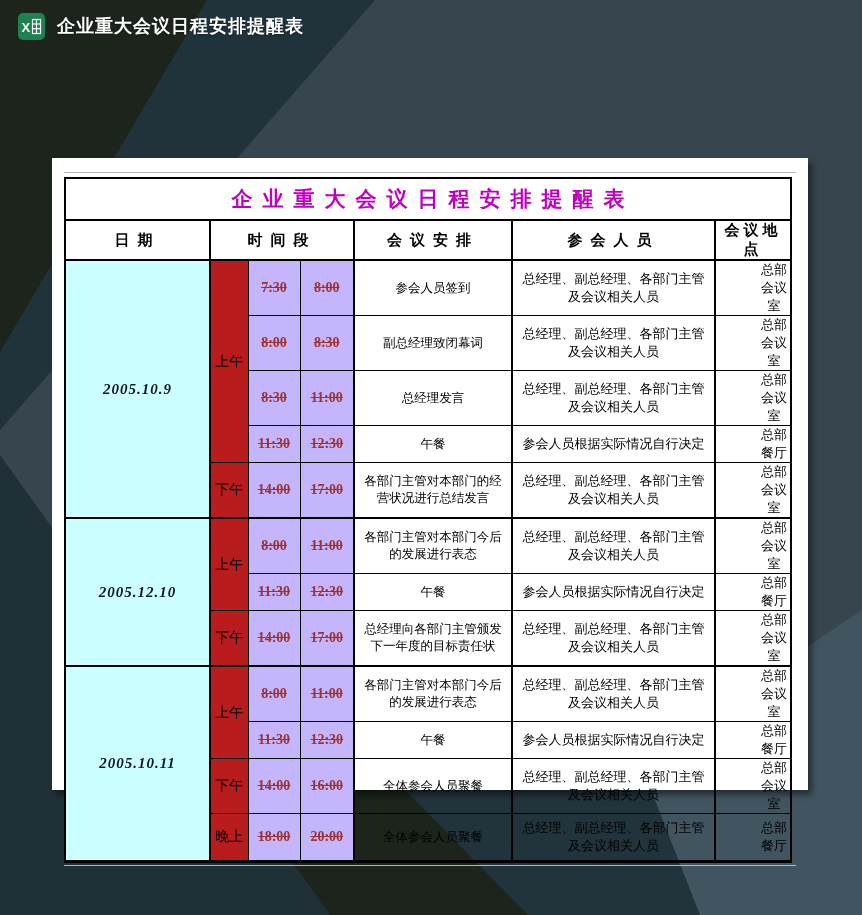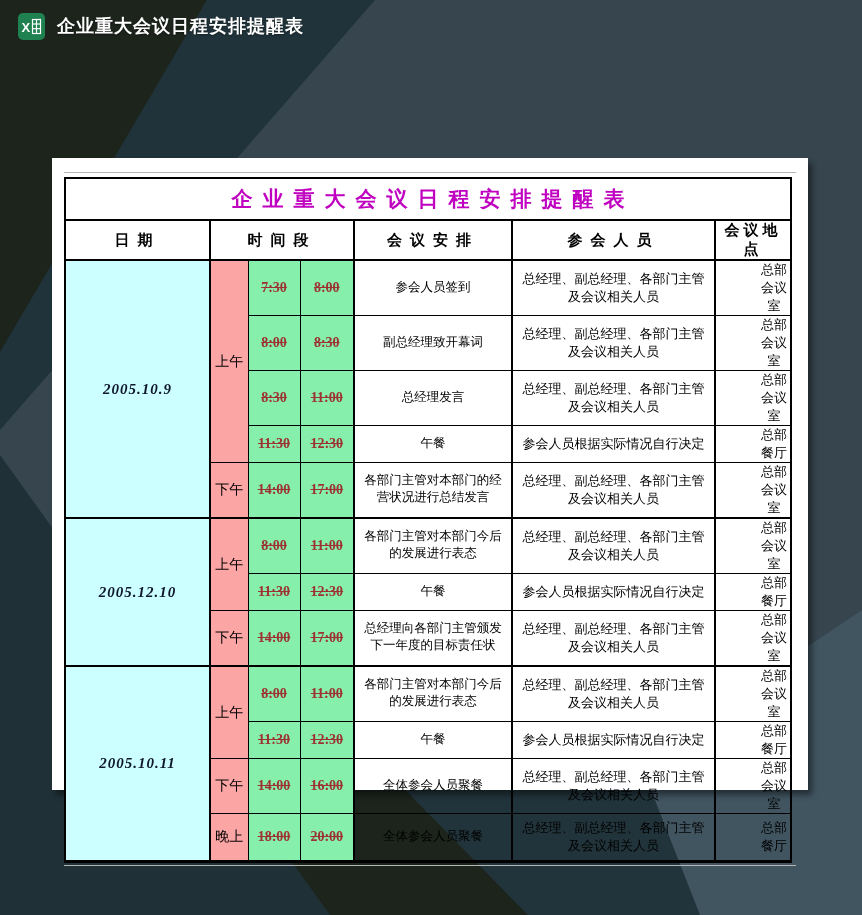--- a/index.html
+++ b/index.html
@@ -51,25 +51,25 @@
   .ls8{letter-spacing:8px;padding-left:8px;}
   .ls4{letter-spacing:4px;padding-left:4px;}
 
   tr.r-meeting>td{height:46px;}
   tr.r-lunch>td{height:32px;}
   tr.group-start>td{border-top-width:2px;}
 
   td.date-cell{background:#ccffff;border-right-width:2px;
                color:#0f172a;font-weight:bold;font-style:italic;
                font-family:"Liberation Serif",serif;font-size:15px;letter-spacing:1px;}
-  td.period-cell{background:#fca5a5;font-size:14px;}
-  td.time-cell{background:#86efac;margin-left:8px;}
+  td.period-cell{background:#b91c1c;font-size:14px;}
+  td.time-cell{background:#c4b5fd;margin-left:8px;}
   .time-val{color:#9c3232;font-weight:bold;text-decoration:line-through;
             font-family:"Liberation Serif",serif;font-size:14px;}
-  td.arr-cell{border-left-width:2px;font-size:12.5px;padding:0 5px;line-height:1.35;font-family:Liberation Mono, monospace;}
+  td.arr-cell{border-left-width:2px;font-size:12.5px;padding:0 5px;line-height:1.35;}
   td.part-cell{border-left-width:2px;font-size:13px;padding:0 4px;line-height:1.35;}
   td.loc-cell{border-left-width:2px;font-size:13px;padding-left:42px;}
   th.h-time,th.h-arr,th.h-part,th.h-loc{border-left-width:2px;}
 </style>
 </head>
 <body>
 
 <div class="screen">
 
   <div class="bg-shape bg-light-br"></div>
@@ -127,21 +127,21 @@
         <td class="period-cell" rowspan="4">上午</td>
         <td class="time-cell"><span class="time-val">7:30</span></td>
         <td class="time-cell"><span class="time-val">8:00</span></td>
         <td class="arr-cell">参会人员签到</td>
         <td class="part-cell">总经理、副总经理、各部门主管及会议相关人员</td>
         <td class="loc-cell">总部会议室</td>
       </tr>
       <tr class="r-meeting">
         <td class="time-cell"><span class="time-val">8:00</span></td>
         <td class="time-cell"><span class="time-val">8:30</span></td>
-        <td class="arr-cell">副总经理致开幕词</td>
+        <td class="arr-cell">副总经理致闭幕词</td>
         <td class="part-cell">总经理、副总经理、各部门主管及会议相关人员</td>
         <td class="loc-cell">总部会议室</td>
       </tr>
       <tr class="r-meeting">
         <td class="time-cell"><span class="time-val">8:30</span></td>
         <td class="time-cell"><span class="time-val">11:00</span></td>
         <td class="arr-cell">总经理发言</td>
         <td class="part-cell">总经理、副总经理、各部门主管及会议相关人员</td>
         <td class="loc-cell">总部会议室</td>
       </tr>

